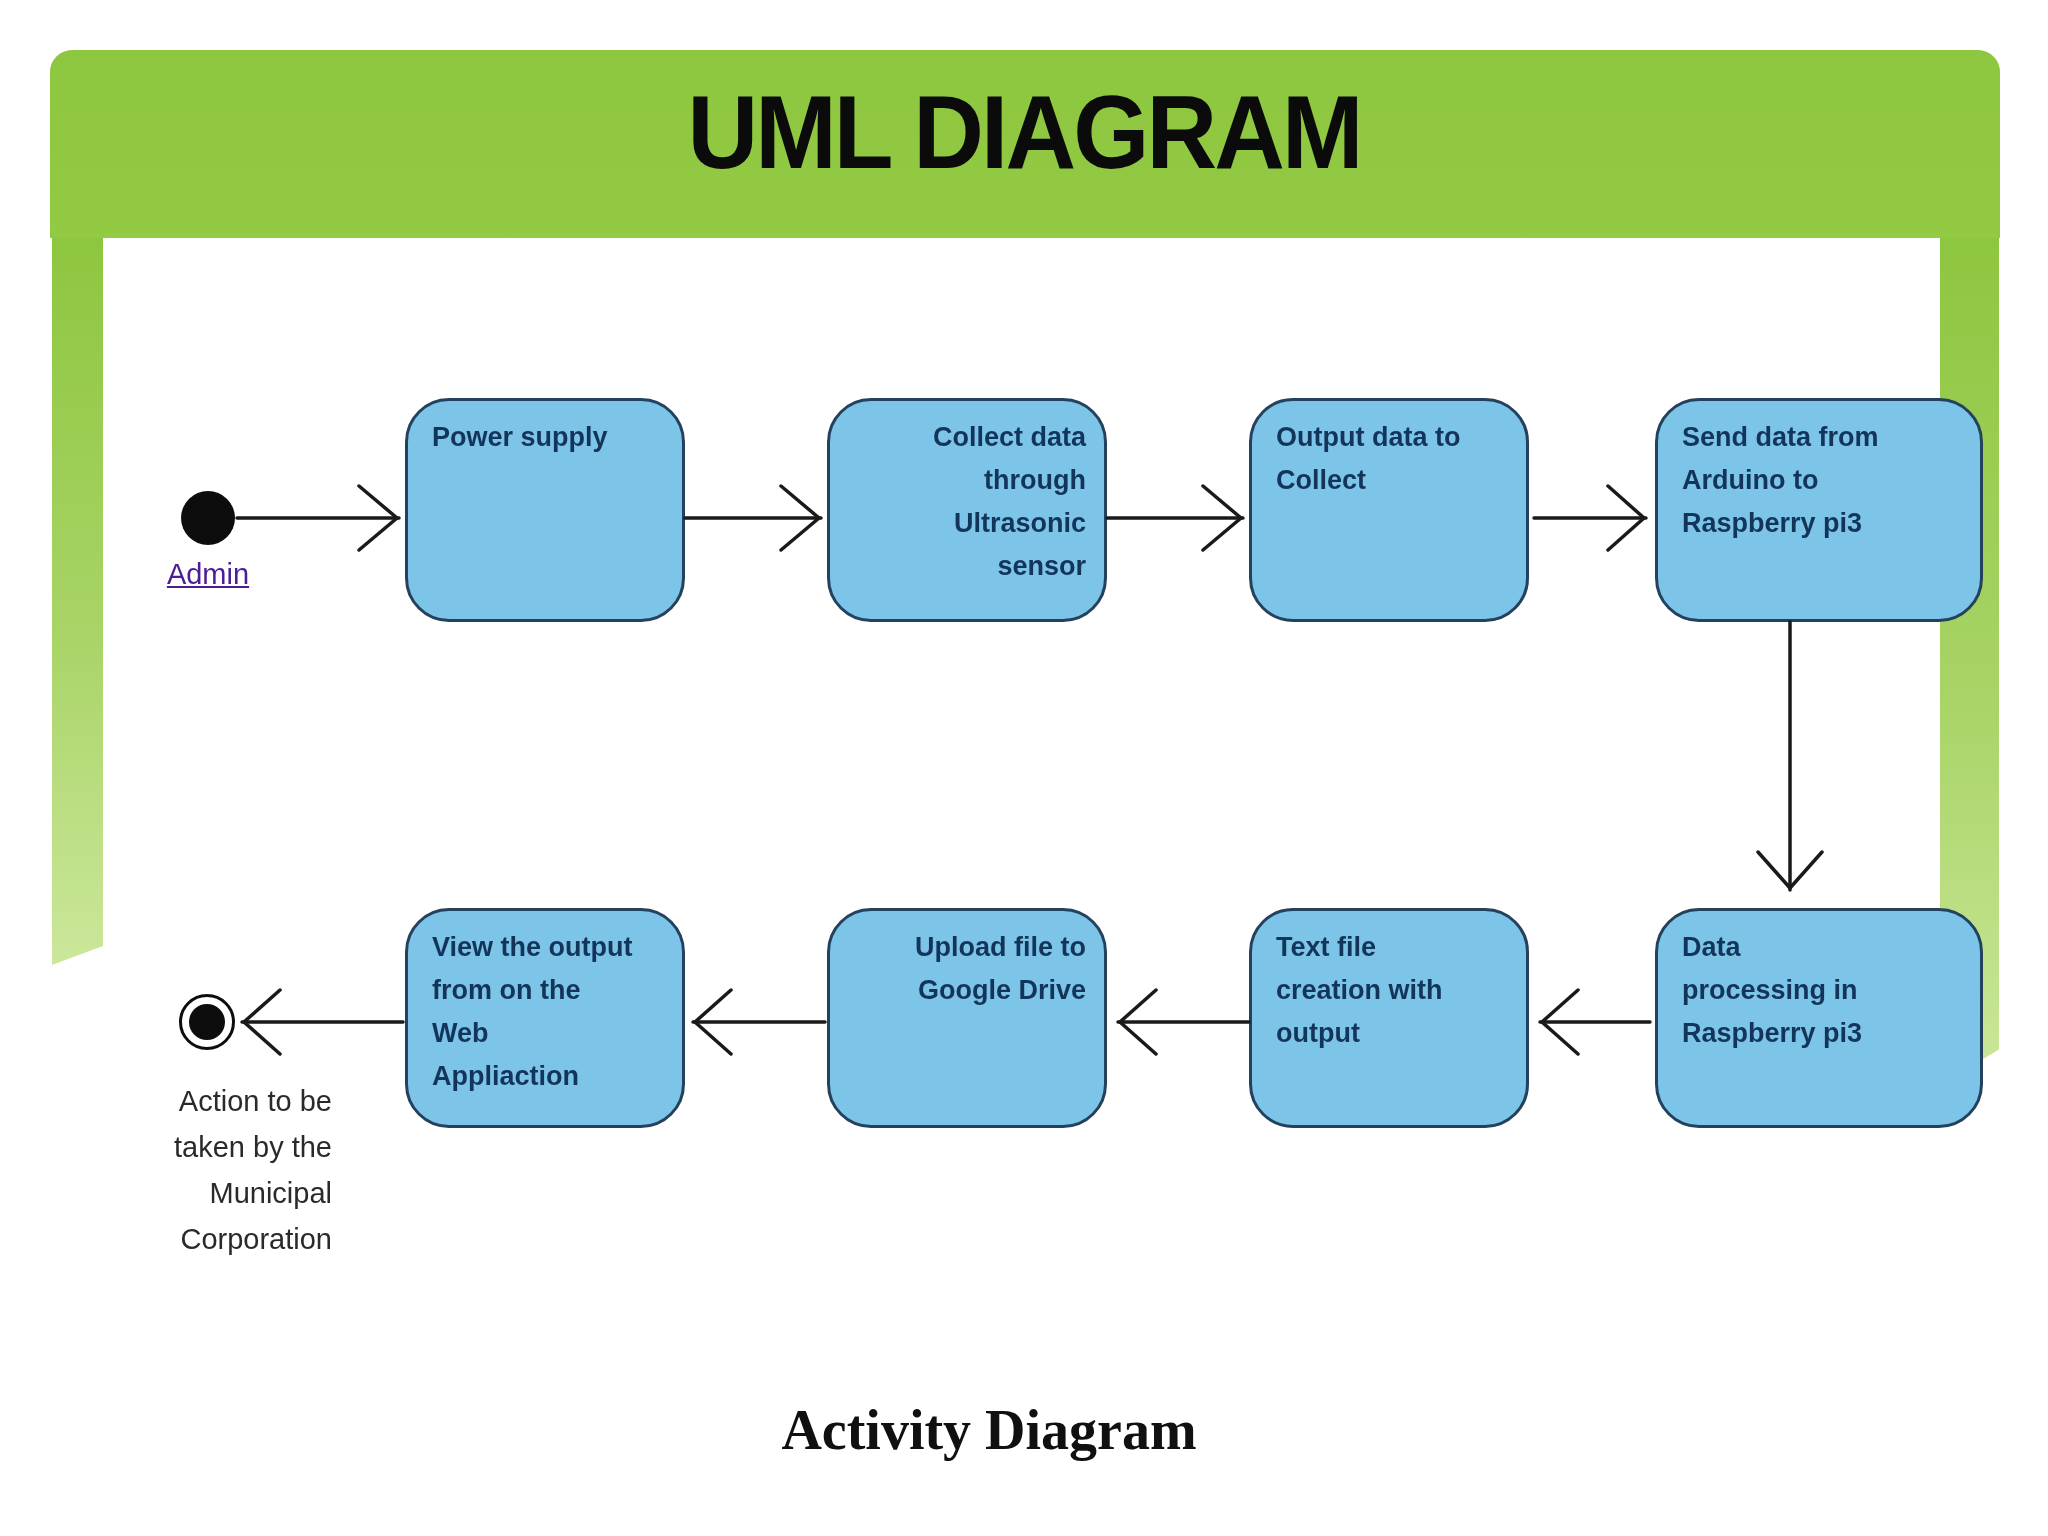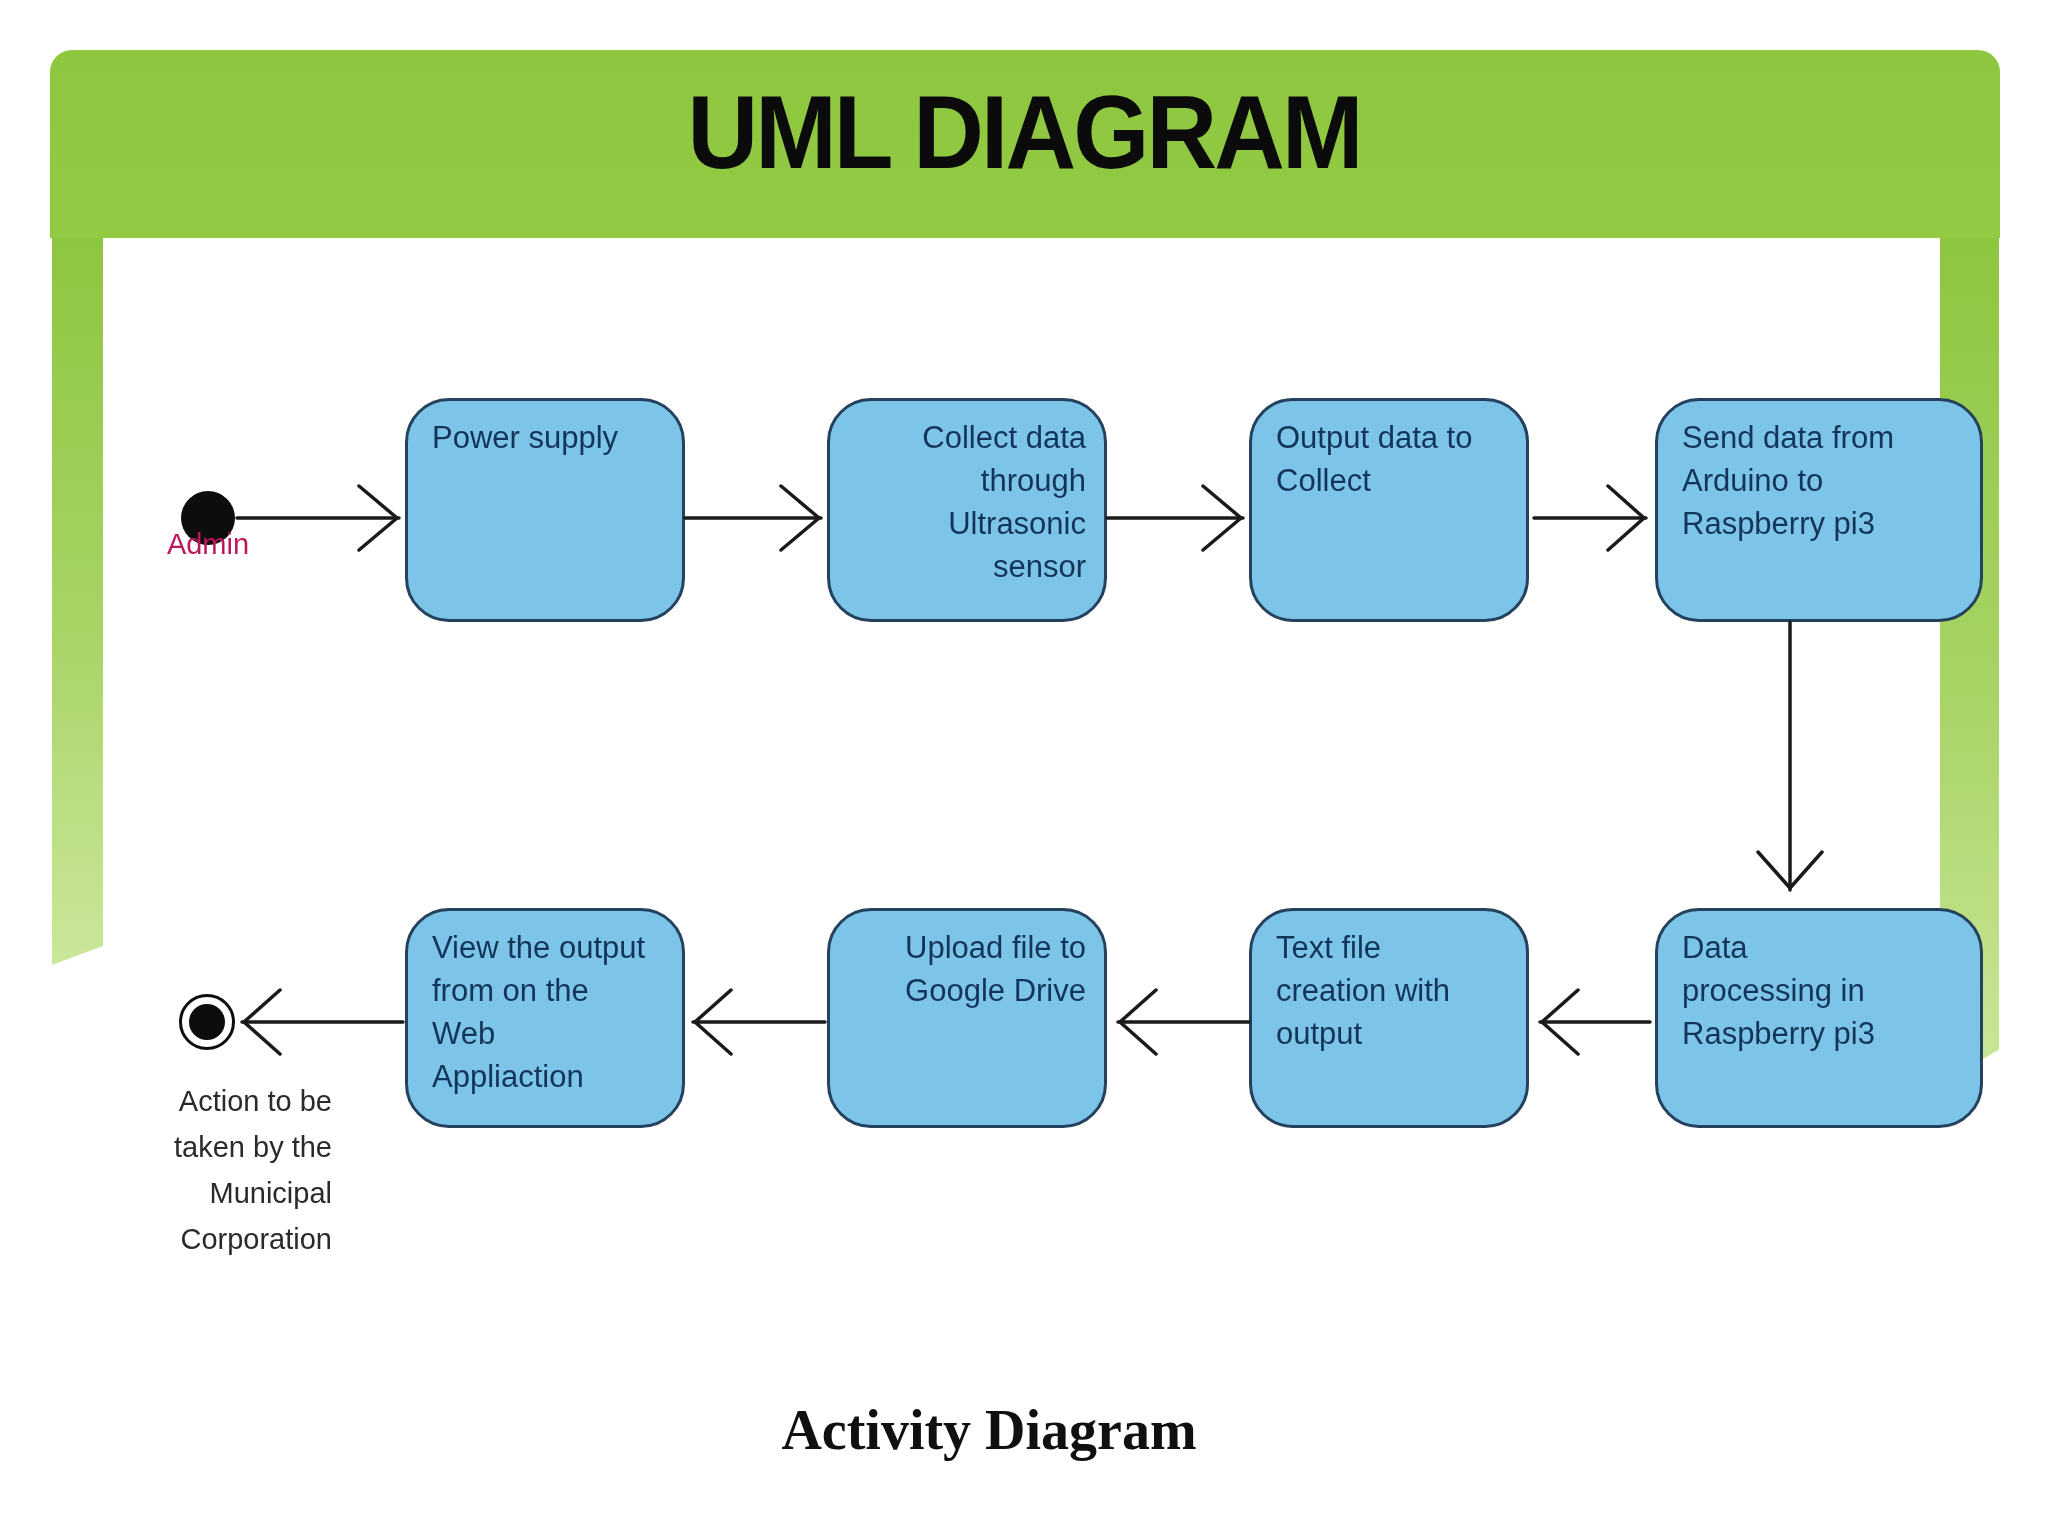--- a/index.html
+++ b/index.html
@@ -27,35 +27,35 @@
     left:1940px;top:238px;width:59px;height:847px;
     clip-path:polygon(0 0,100% 0,100% 95.8%,0 100%);
   }
   
   .activity-box{
     position:absolute;width:280px;height:224px;box-sizing:border-box;
     background:var(--box-fill,#7cc4e8);
     border:3px solid var(--box-border,#24415d);
     border-radius:44px;
     color:var(--box-text,#14355a);
-    font-size:31px;font-weight:normal;line-height:43px;
+    font-size:27px;font-weight:bold;line-height:43px;
     padding:15px 18px 0 24px;
     white-space:pre-line;
   }
   .row-top{top:398px;}
   .row-bottom{top:908px;height:220px;}
   .col-1{left:405px;} .col-2{left:827px;text-align:right;} .col-3{left:1249px;} .col-4{left:1655px;width:328px;}
 
   .start-node{
     position:absolute;left:181px;top:491px;width:54px;height:54px;
     background:#0d0d0d;border-radius:50%;
   }
   .start-node-label{
-    position:absolute;left:108px;top:528px;width:200px;text-align:center;
-    font-size:29px;color:#be185d;
+    position:absolute;left:108px;top:558px;width:200px;text-align:center;
+    font-size:29px;color:#4c1d95;text-decoration:underline;
   }
   .final-node-outer{
     position:absolute;left:179px;top:994px;width:56px;height:56px;box-sizing:border-box;
     border:3px solid #0d0d0d;border-radius:50%;background:#ffffff;
   }
   .final-node-inner{
     position:absolute;left:189px;top:1004px;width:36px;height:36px;
     background:#0d0d0d;border-radius:50%;
   }
   .final-node-label{

